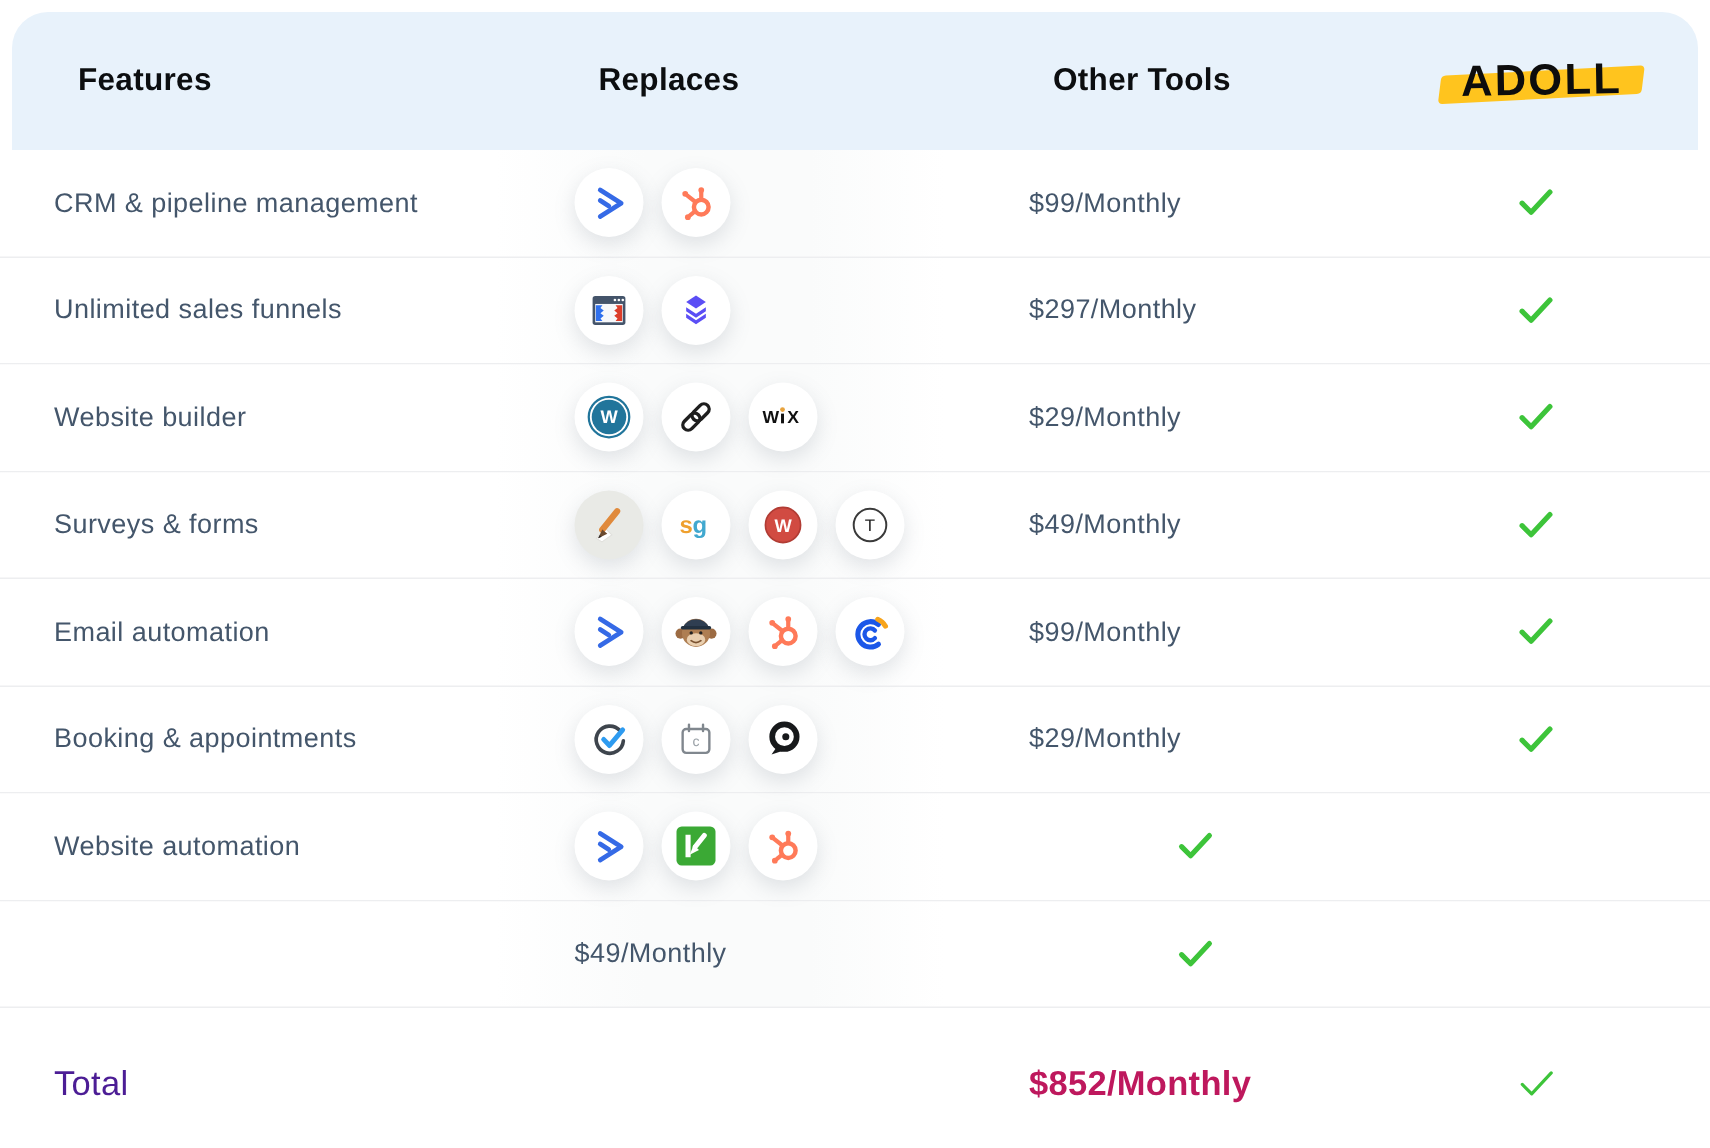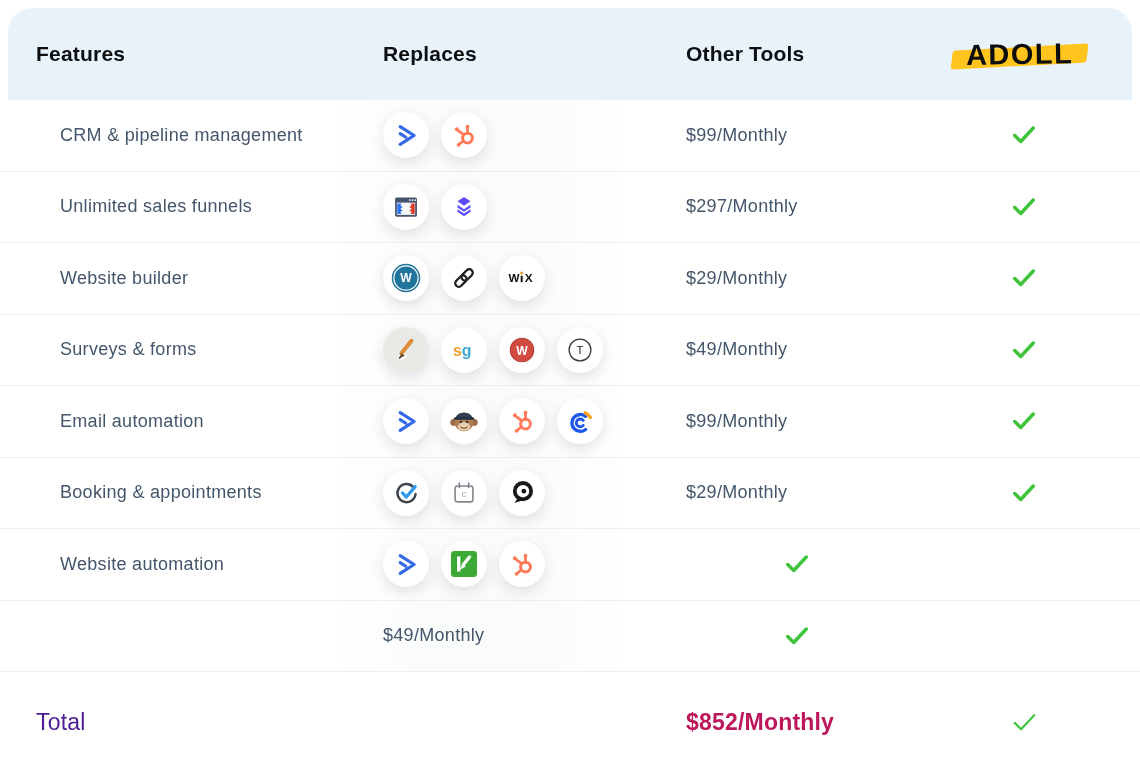--- a/index.html
+++ b/index.html
@@ -8,38 +8,38 @@
     font-family:"Liberation Sans","DejaVu Sans",sans-serif;
     -webkit-font-smoothing:antialiased;
   }
   .card{width:1140px;height:765px;background:#fff;}
 
   
   .header-band{
     margin:8px 8px 0 8px;height:92px;background:#E8F2FB;
     border-radius:24px 24px 0 0;
     display:grid;grid-template-columns:347px 303px 222px 1fr;
-    align-items:center;padding-left:28px;
+    align-items:center;padding-left:44px;
   }
   .hlabel{font-size:21px;font-weight:700;color:#0c0e10;letter-spacing:.2px;}
 
   
   .brand{position:relative;justify-self:center;transform:rotate(-1deg);padding:2px 10px;}
   .brand-hl{position:absolute;left:-4px;right:-4px;top:30%;bottom:18%;background:#FFC41E;
     transform:skewX(-10deg) rotate(-2deg);border-radius:3px;}
   .brand-text{position:relative;font-weight:800;font-size:29px;letter-spacing:1.5px;
     color:#0d0d0d;font-stretch:condensed;}
 
   
   .row{
     height:70.5px;display:grid;grid-template-columns:347px 303px 222px 1fr;
     align-items:center;padding-left:36px;border-bottom:1px solid #EDEEF0;
     background:linear-gradient(90deg,#fff 0 330px,#fafbfb 430px,#fafbfb 540px,#fff 630px);
   }
-  .feature{font-size:18px;color:#44566B;letter-spacing:.3px;margin-left:24px;}
+  .feature{font-size:18px;color:#44566B;letter-spacing:.3px;}
   .price{font-size:18px;color:#44566B;letter-spacing:.3px;}
   .tools{display:flex;gap:12px;align-items:center;}
   .tool{
     width:46px;height:46px;border-radius:50%;background:#fff;
     box-shadow:0 5px 14px rgba(110,120,135,.20);
     display:flex;align-items:center;justify-content:center;flex:0 0 auto;
   }
   .tool--gray{background:#E9EAE6;}
   .tool svg{display:block;}
   .check{justify-self:center;display:flex;align-items:center;}

